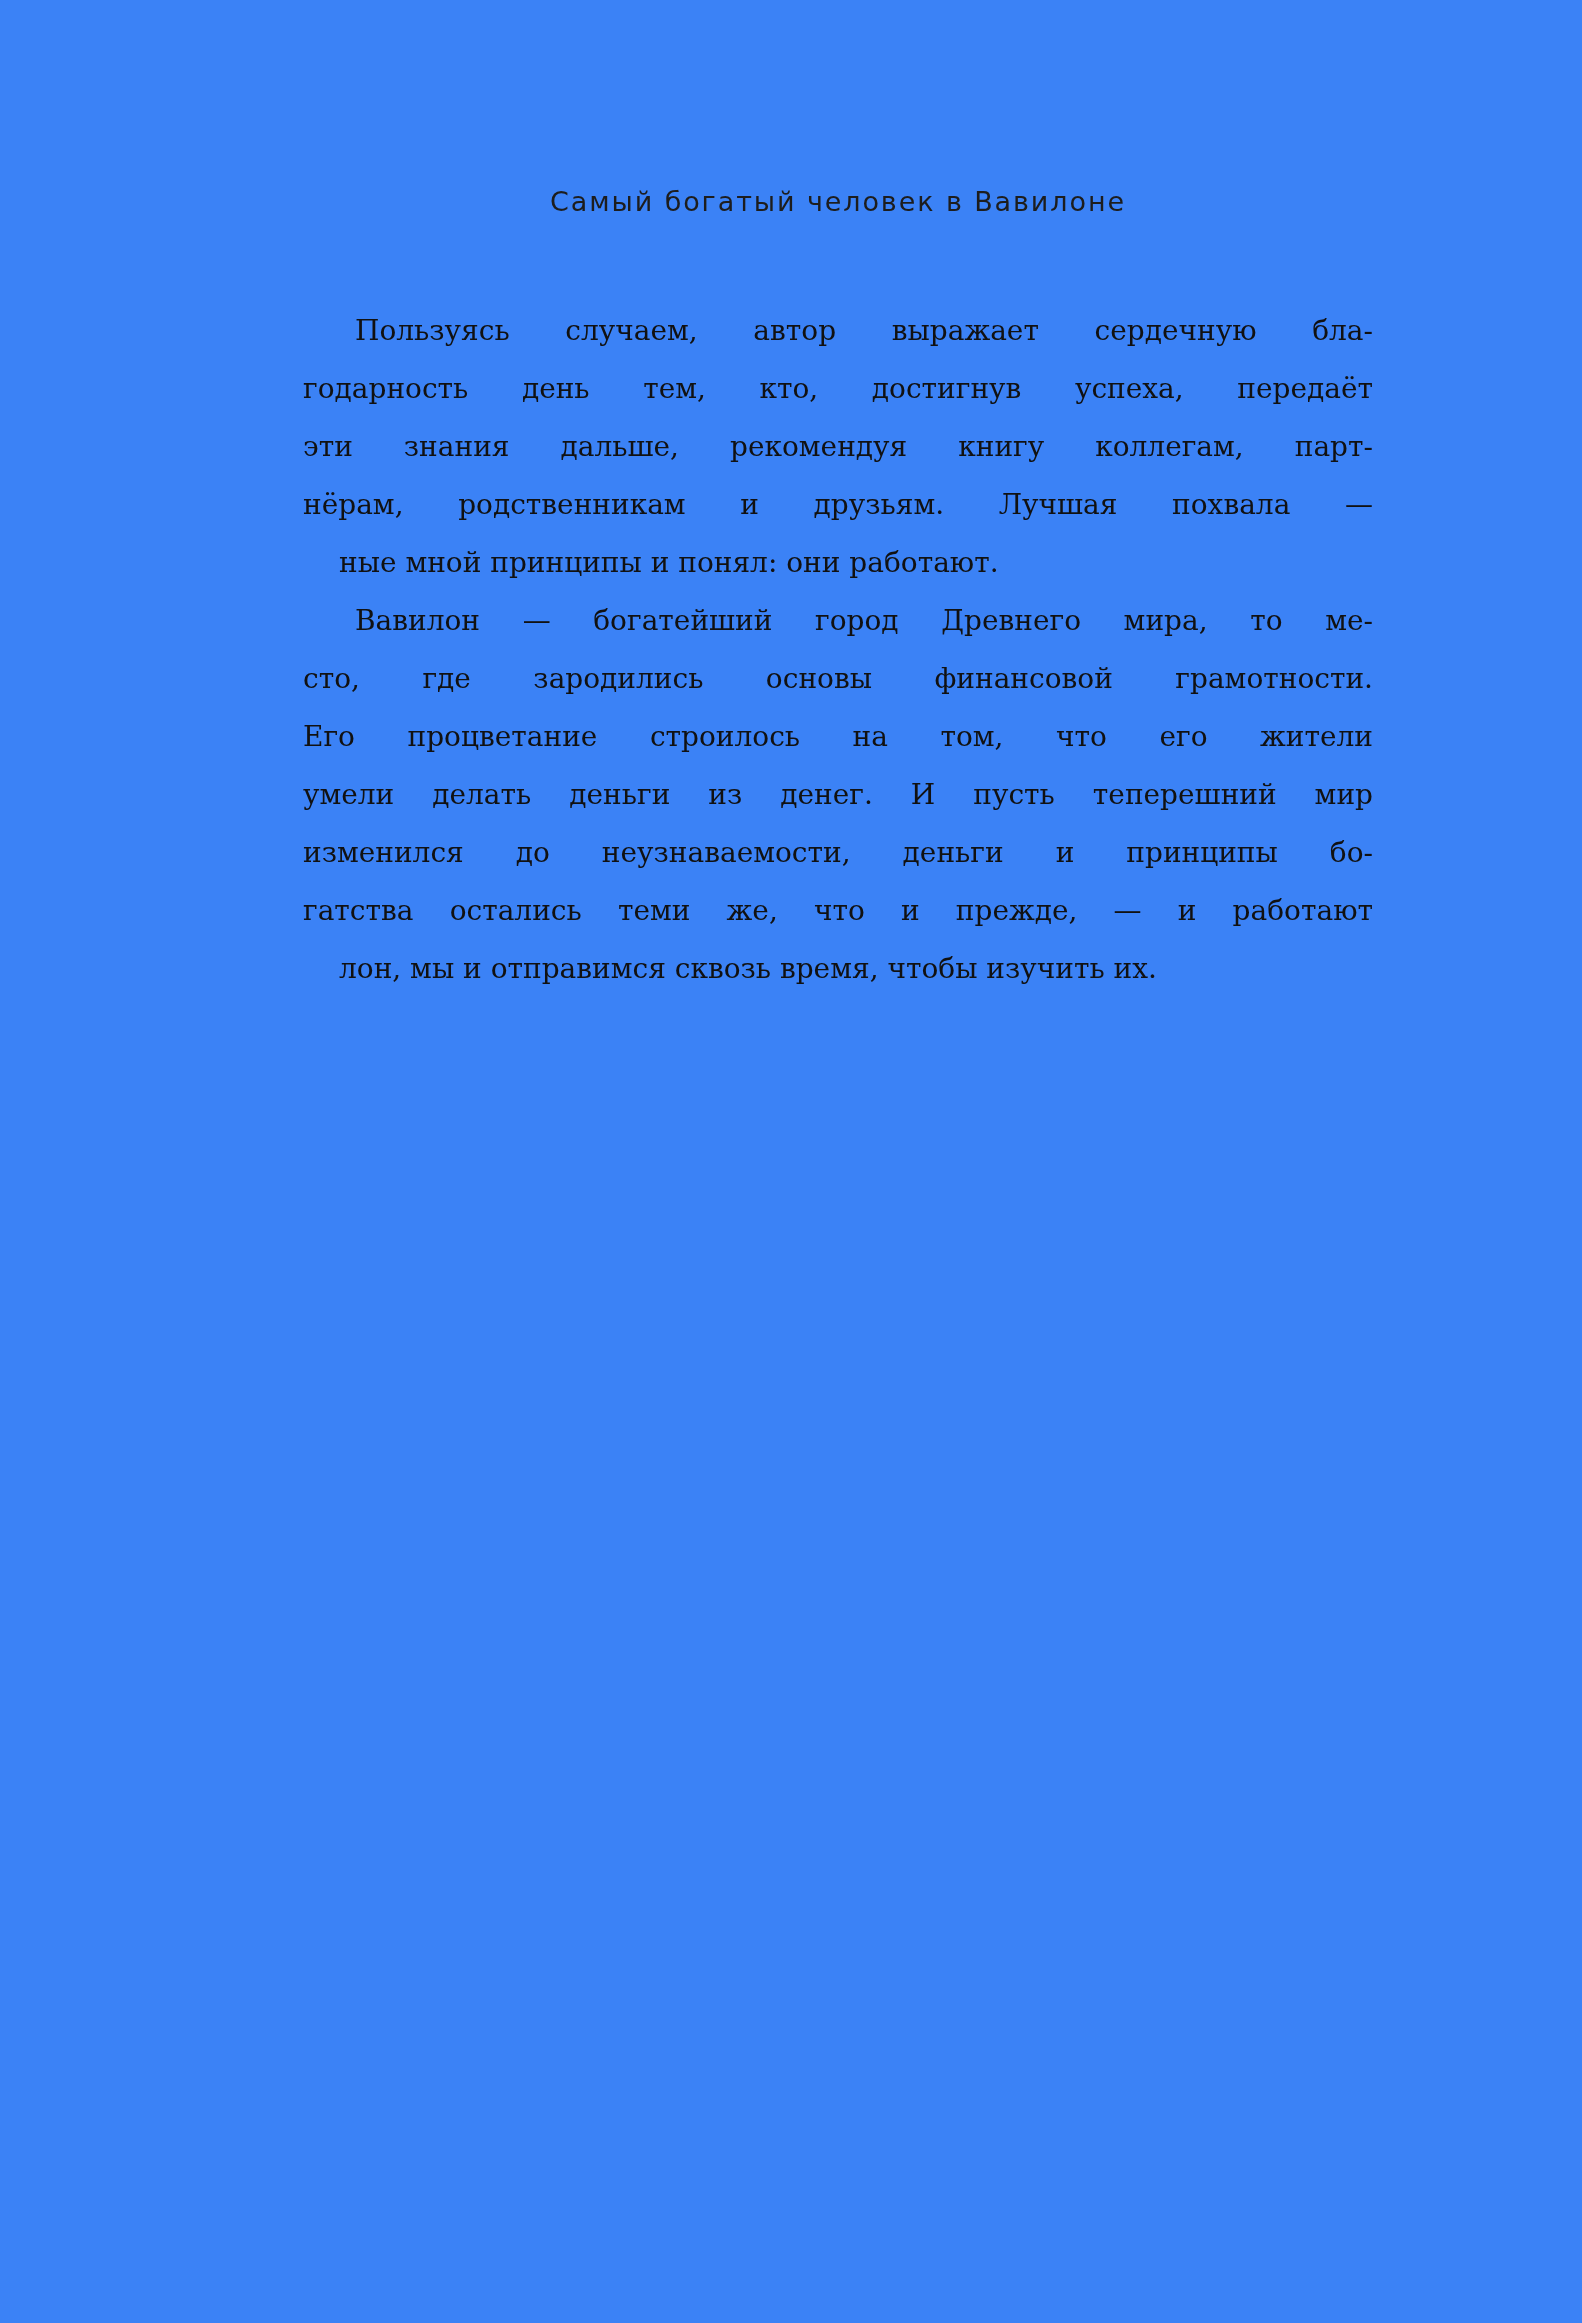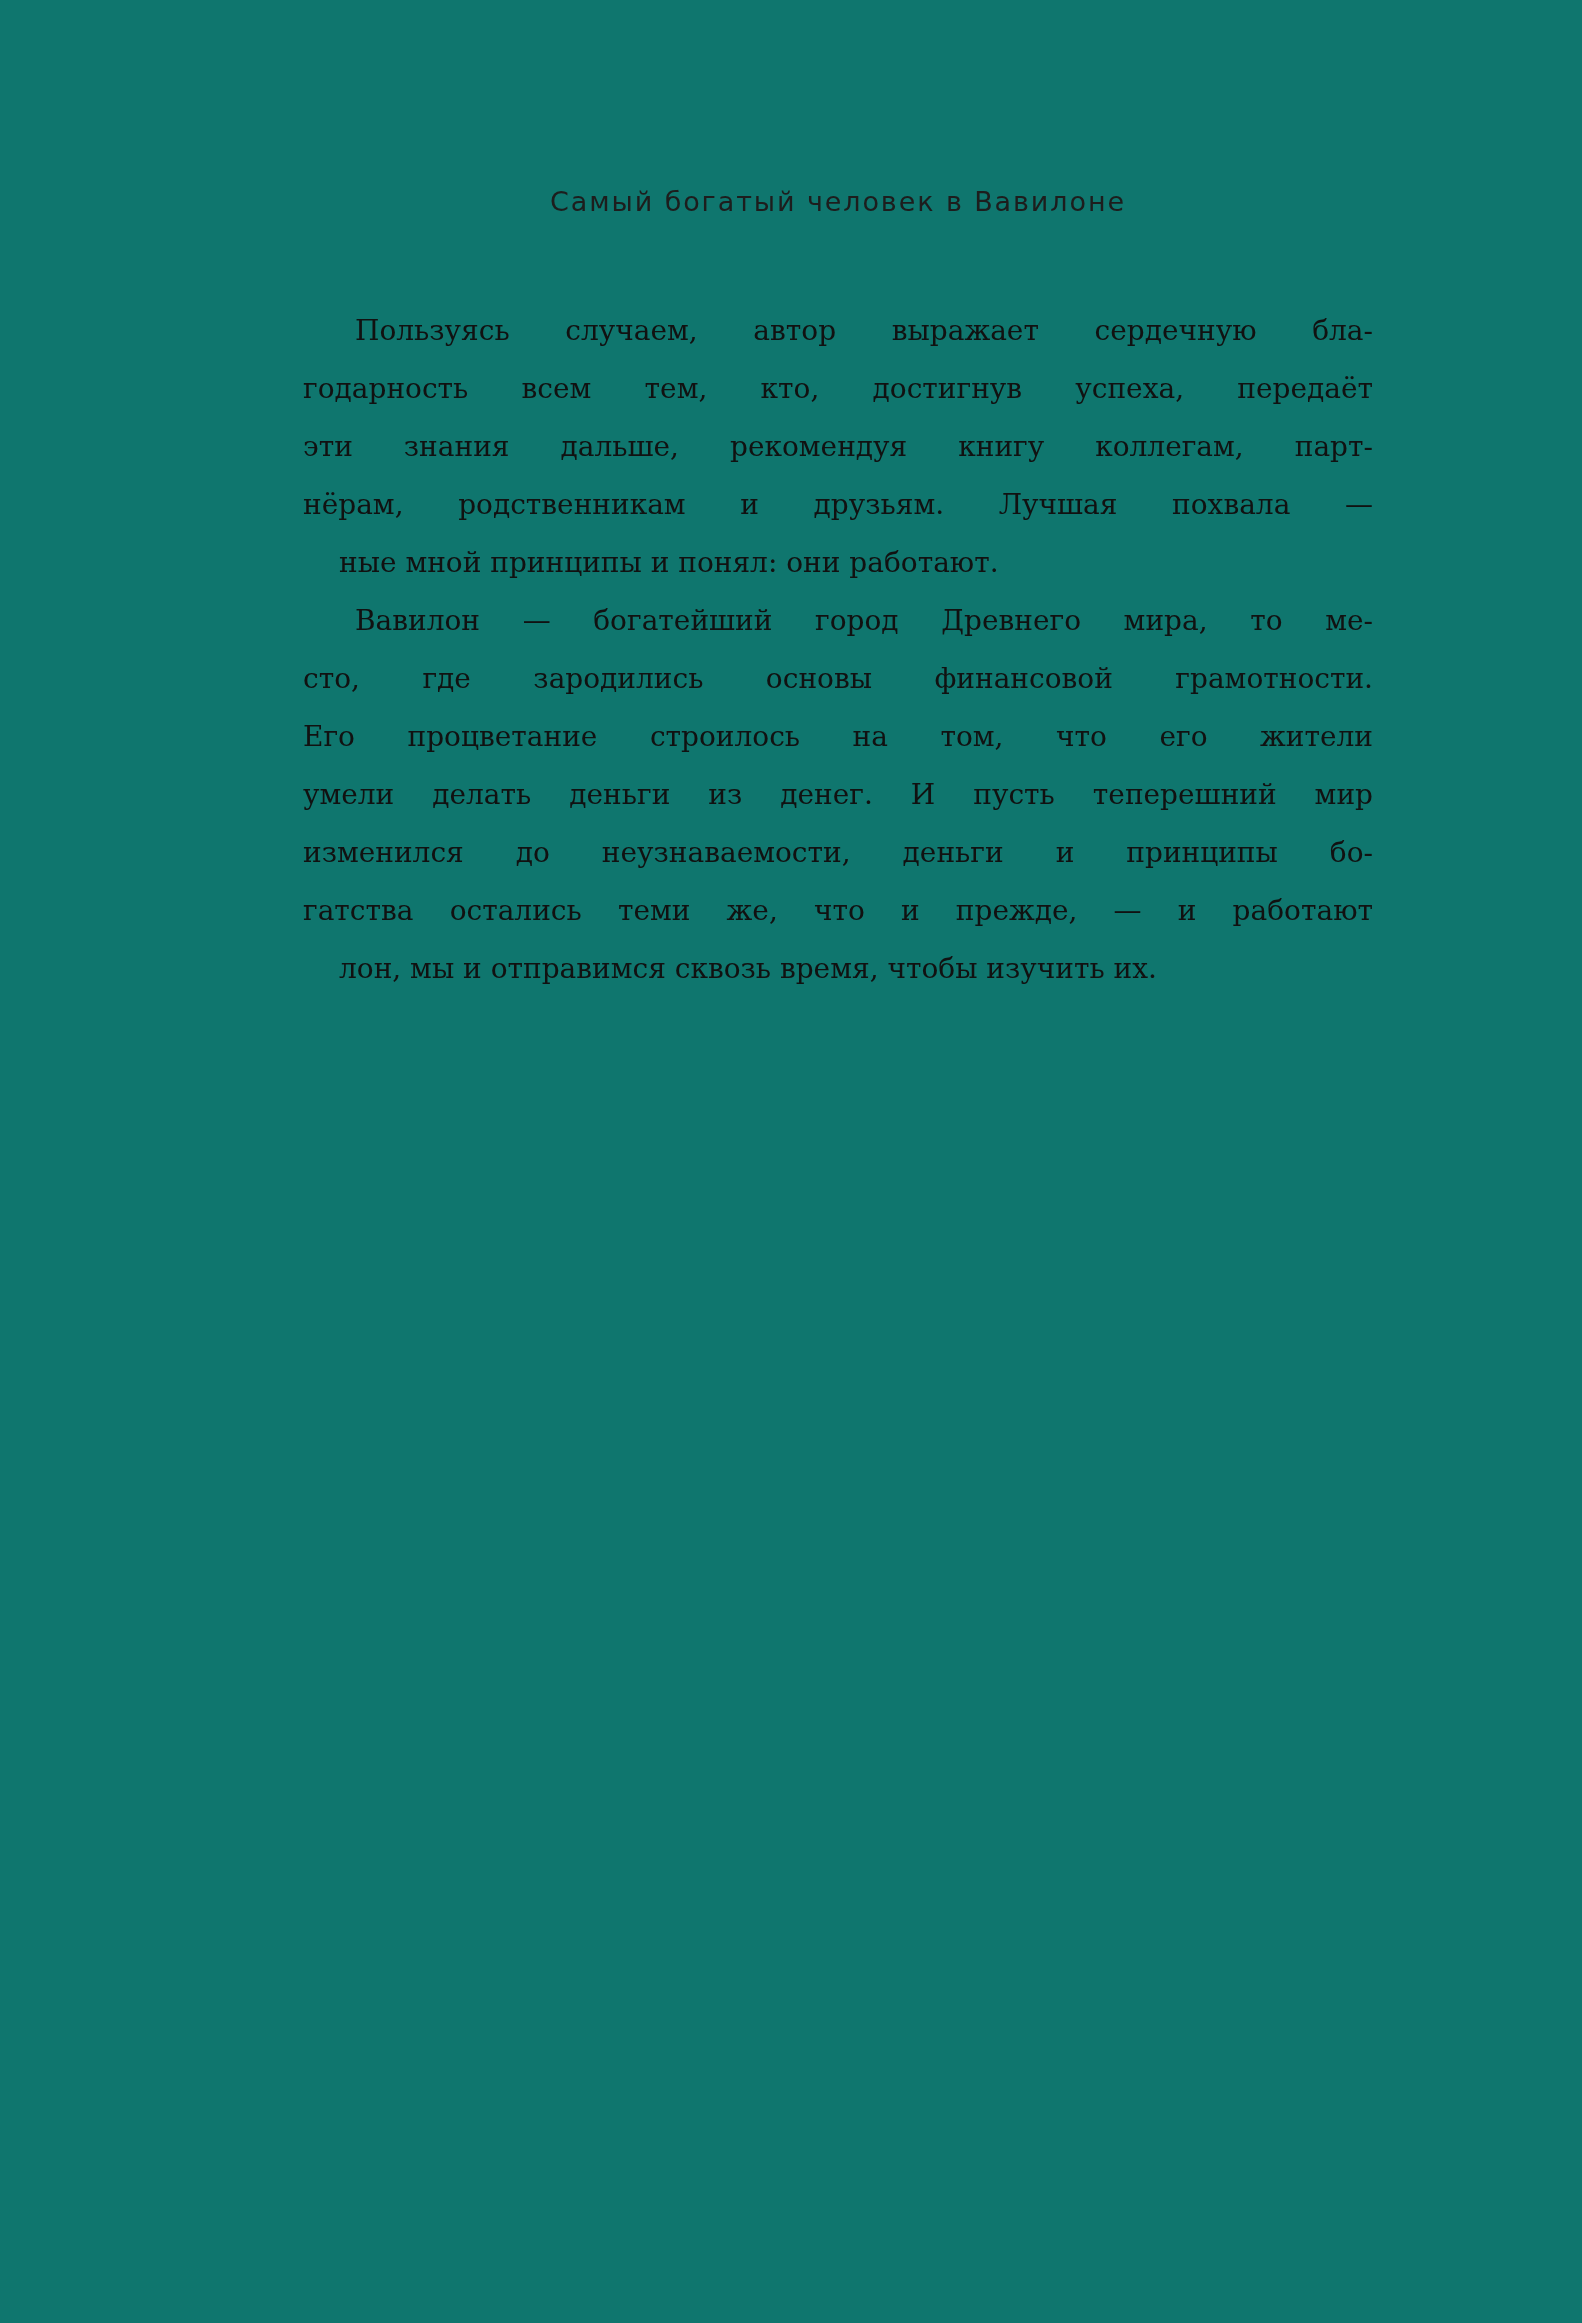--- a/index.html
+++ b/index.html
@@ -11,21 +11,21 @@
     height: 2324px;
     background: #ffffff;
     position: relative;
     overflow: hidden;
   }
   .page {
     position: absolute;
     left: 0; top: 0;
     width: 1582px;
     height: 2324px;
-    background: #0f766e;
+    background: #3b82f6;
     text-decoration: underline;
   }
   .running-head {
     position: absolute;
     left: 303px;
     top: 184px;
     width: 1070px;
     height: 36px;
     line-height: 36px;
     text-align: center;
@@ -66,21 +66,21 @@
 </style>
 </head>
 <body>
 
 <div class="page">
   <div class="running-head">Самый богатый человек в Вавилоне</div>
 
   <div class="body-text">
       <div class="para">
         <div class="line first">Пользуясь случаем, автор выражает сердечную бла-</div>
-        <div class="line">годарность всем тем, кто, достигнув успеха, передаёт</div>
+        <div class="line">годарность день тем, кто, достигнув успеха, передаёт</div>
         <div class="line">эти знания дальше, рекомендуя книгу коллегам, парт-</div>
         <div class="line">нёрам, родственникам и друзьям. Лучшая похвала —</div>
         <div class="line last">ные мной принципы и понял: они работают.</div>
       </div>
       <div class="para">
         <div class="line first">Вавилон — богатейший город Древнего мира, то ме-</div>
         <div class="line">сто, где зародились основы финансовой грамотности.</div>
         <div class="line">Его процветание строилось на том, что его жители</div>
         <div class="line">умели делать деньги из денег. И пусть теперешний мир</div>
         <div class="line">изменился до неузнаваемости, деньги и принципы бо-</div>

